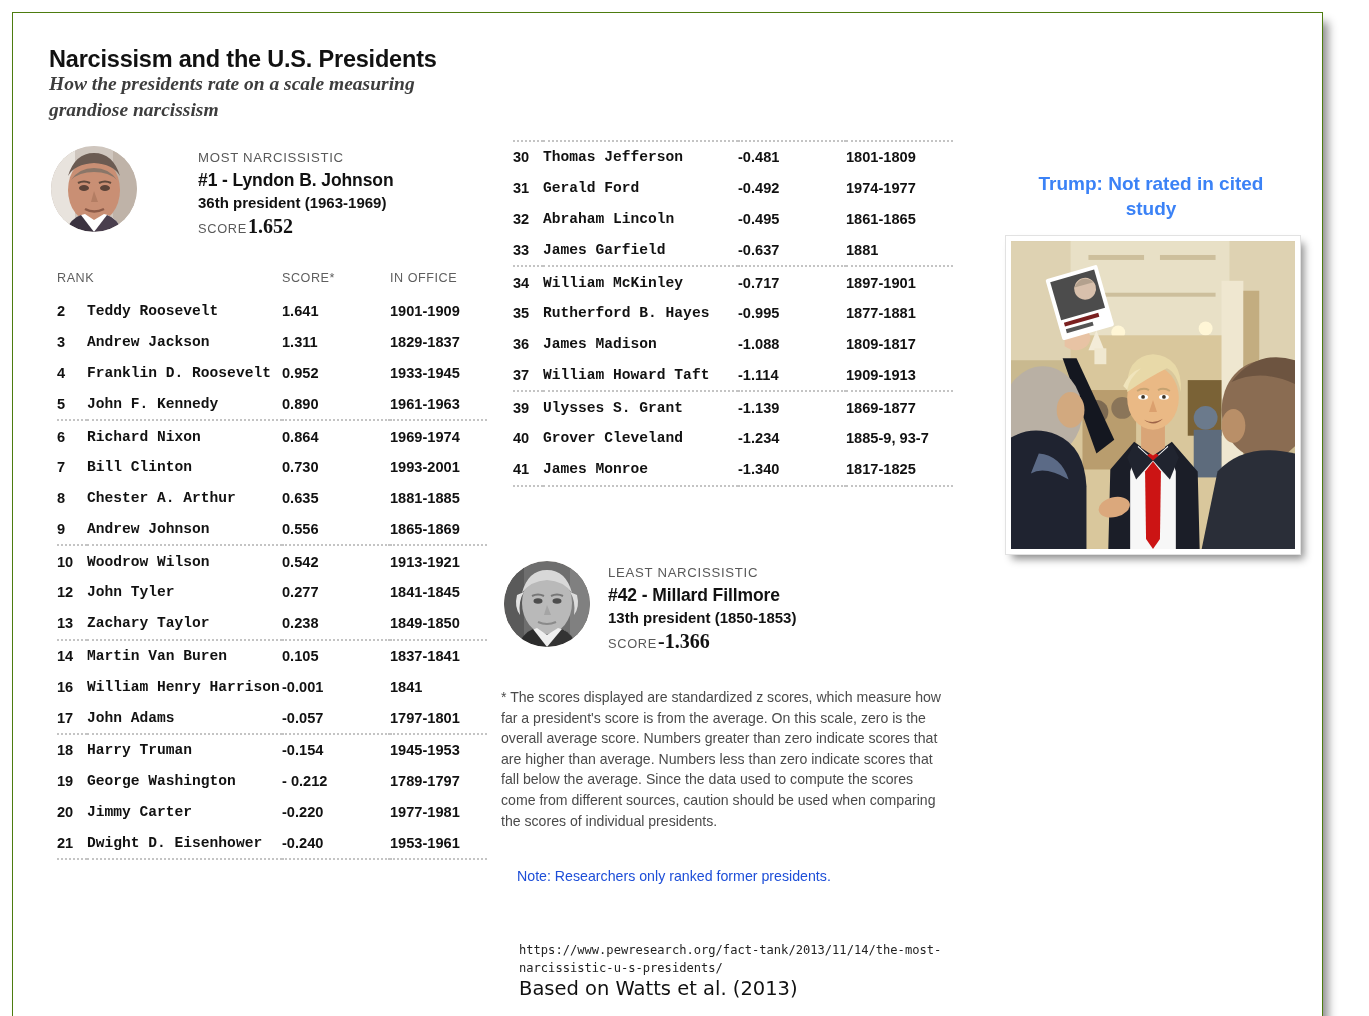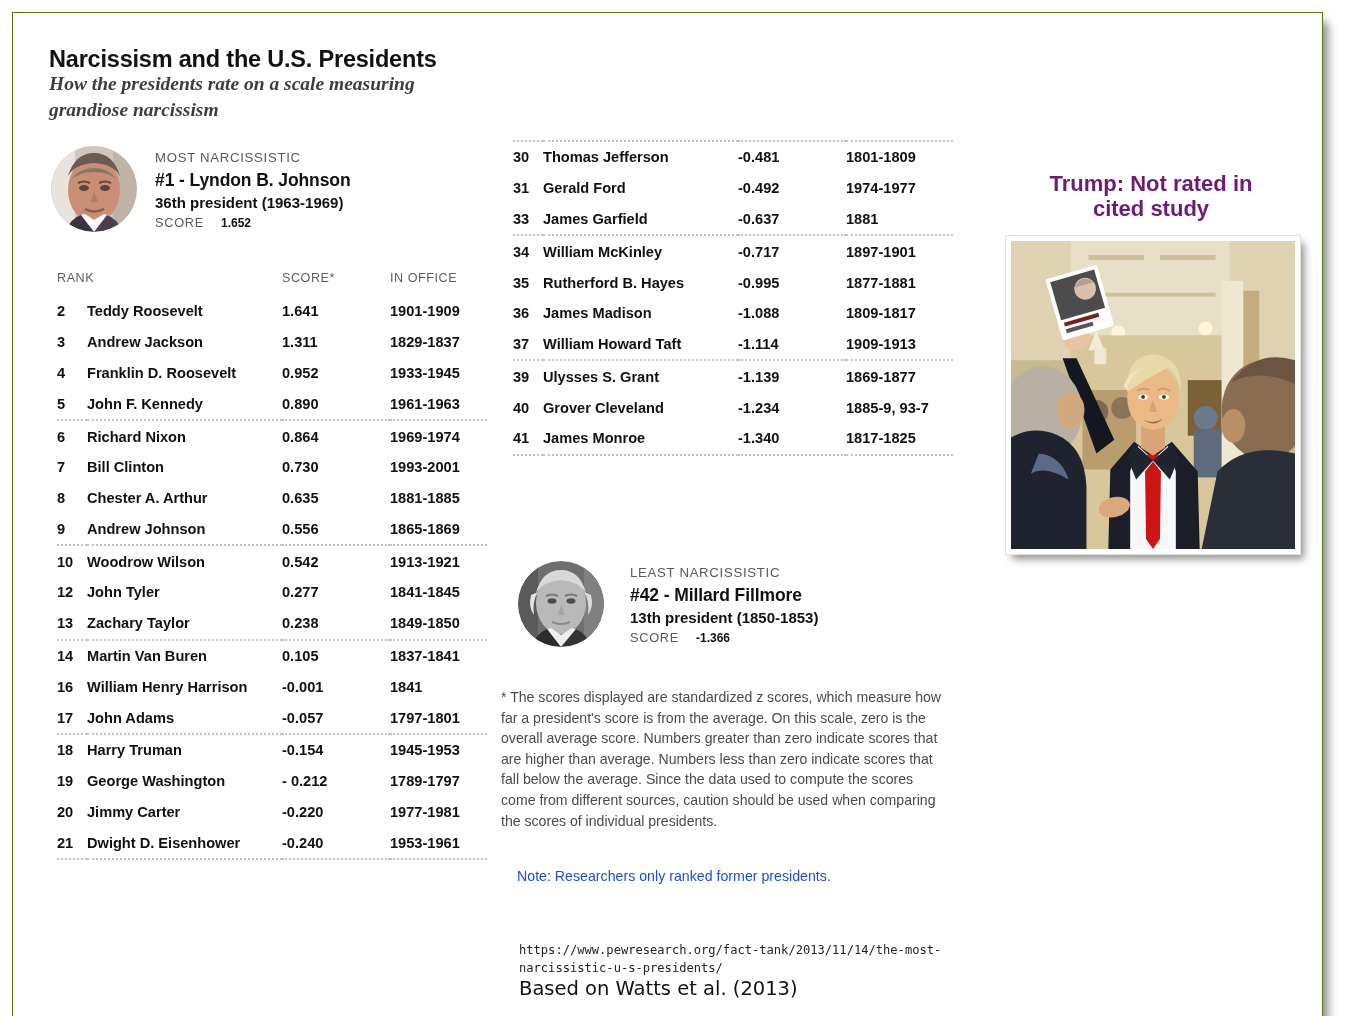--- a/index.html
+++ b/index.html
@@ -87,29 +87,30 @@
     font-weight: bold;
     color: #111111;
     margin-bottom: 4px;
   }
   .hl-score-row {
     font-size: 12.8px;
     letter-spacing: 0.7px;
     color: #595959;
   }
   .hl-score-row .val {
-    font-size: 12px;
+    font-size: 20px;
     font-weight: bold;
     color: #111111;
     letter-spacing: 0;
-    margin-left: 17px;
-  }
-
-  #lbj-card { left: 38px; top: 133px; }
-  #fillmore-card { left: 505px; top: 548px; gap: 8px; }
+    margin-left: 1px;
+    font-family: Liberation Serif, serif;
+  }
+
+  #lbj-card { left: 38px; top: 133px; gap: 43px; }
+  #fillmore-card { left: 491px; top: 548px; }
 
   
   .rank-table {
     position: absolute;
     border-collapse: collapse;
   }
   #table-left  { left: 44px; top: 258px; width: 430px; }
   #table-right { left: 500px; top: 127px; width: 440px; }
 
   .rank-table th {
@@ -121,21 +122,21 @@
     padding: 0 0 11px 0;
   }
   .rank-table td {
     font-size: 14.6px;
     font-weight: bold;
     color: #111111;
     padding: 7.4px 0 7.4px 0;
     white-space: nowrap;
   }
   .c-rank  { width: 30px; text-align: left; }
-  .c-name  { width: 195px; }
+  .c-name  { width: 195px; font-family: Liberation Mono, monospace; }
   .c-score { width: 108px; }
   .c-term  { width: auto; }
 
   .rank-table tr.sep-top td,
   .rank-table tr.sep-top th {
     border-top: 2px dotted #c4c4c4;
   }
   .rank-table tr.sep-bottom td {
     border-bottom: 2px dotted #c4c4c4;
   }
@@ -179,24 +180,24 @@
     margin-top: 40px;
   }
 
   
   #trump-caption {
     position: absolute;
     left: 1013px;
     top: 158px;
     width: 250px;
     text-align: center;
-    font-size: 22px;
+    font-size: 19px;
     font-weight: bold;
     line-height: 25px;
-    color: #701a75;
+    color: #3b82f6;
   }
   #trump-photo-frame {
     position: absolute;
     left: 992px;
     top: 222px;
     width: 296px;
     height: 320px;
     background: #ffffff;
     padding: 5px;
     box-sizing: border-box;
@@ -376,20 +377,26 @@
           <td class="c-rank">30</td>
           <td class="c-name">Thomas Jefferson</td>
           <td class="c-score">-0.481</td>
           <td class="c-term">1801-1809</td>
         </tr>
         <tr>
           <td class="c-rank">31</td>
           <td class="c-name">Gerald Ford</td>
           <td class="c-score">-0.492</td>
           <td class="c-term">1974-1977</td>
+        </tr>
+        <tr>
+          <td class="c-rank">32</td>
+          <td class="c-name">Abraham Lincoln</td>
+          <td class="c-score">-0.495</td>
+          <td class="c-term">1861-1865</td>
         </tr>
         <tr class="sep-bottom">
           <td class="c-rank">33</td>
           <td class="c-name">James Garfield</td>
           <td class="c-score">-0.637</td>
           <td class="c-term">1881</td>
         </tr>
         <tr>
           <td class="c-rank">34</td>
           <td class="c-name">William McKinley</td>

